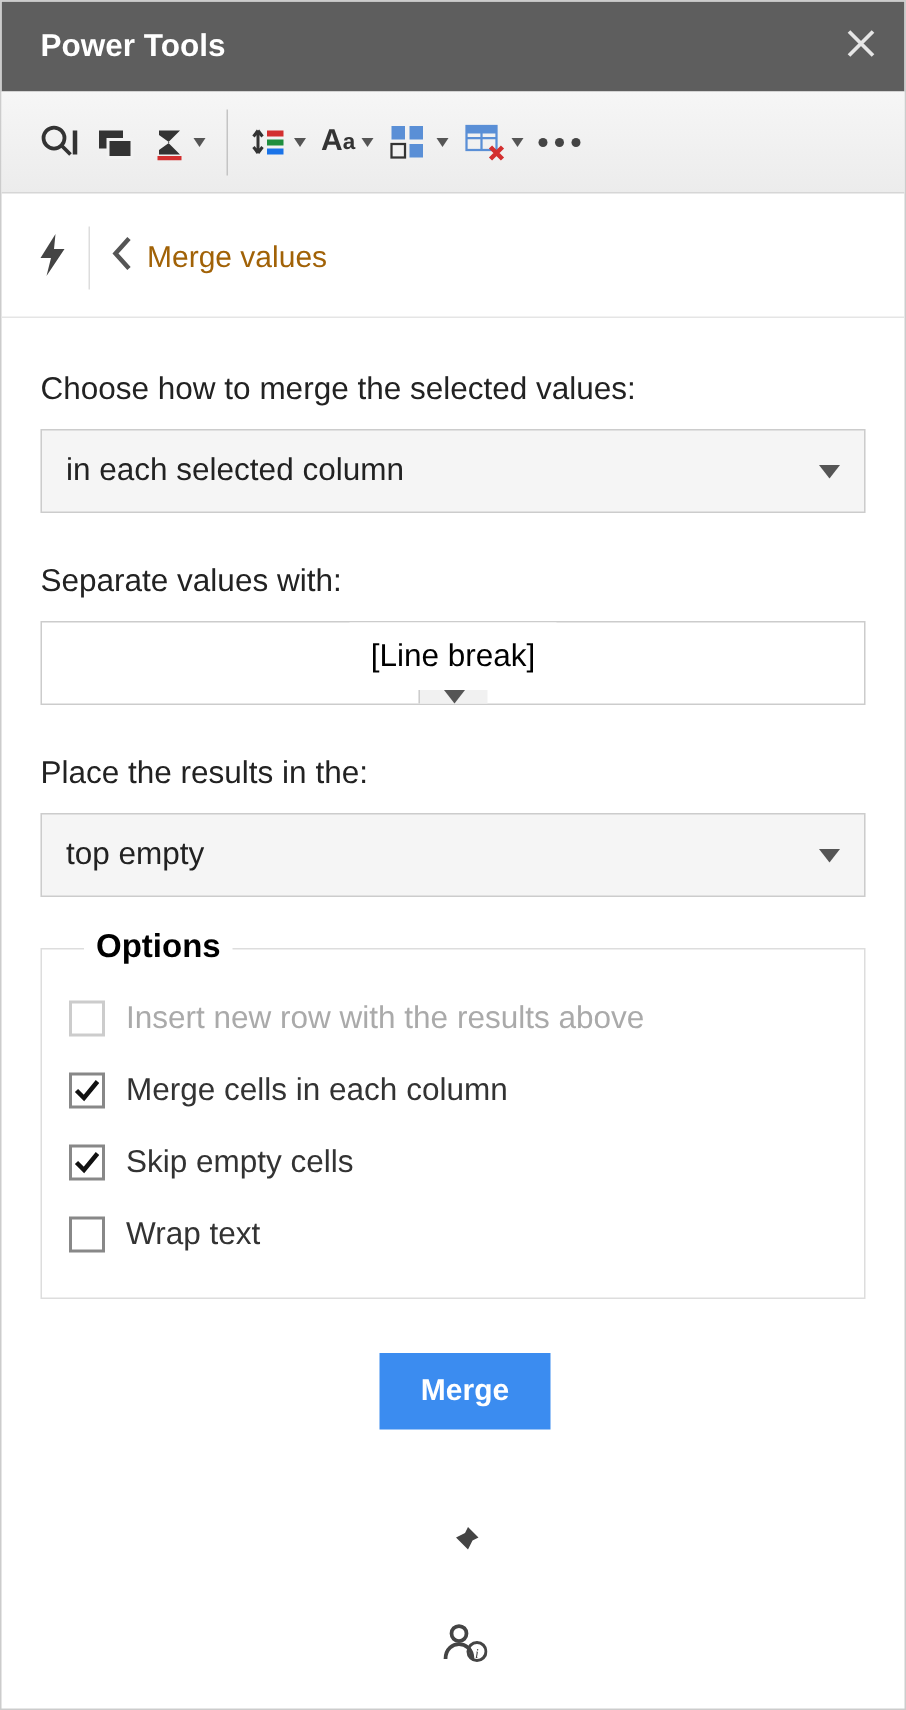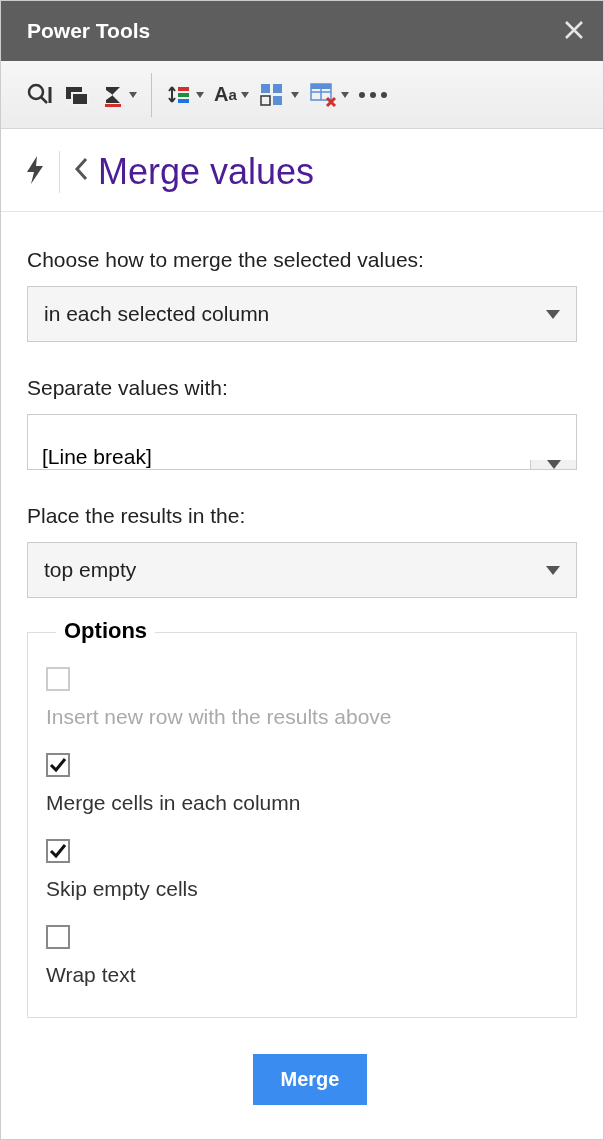--- a/index.html
+++ b/index.html
@@ -76,21 +76,21 @@
   }
   .bolt-icon { color: #444; }
   .crumb-div {
     width: 1px; height: 42px; background: #ddd;
   }
   .crumb-back {
     display: flex; align-items: center; gap: 10px;
     cursor: pointer;
   }
   .crumb-back .chev { font-size: 26px; color: #555; }
-  .crumb-title { font-size: 36px; color: #4c1d95; }
+  .crumb-title { font-size: 20px; color: #a16207; }
   .form-area {
     padding: 36px 26px 0 26px;
   }
   .field-label {
     font-size: 21px;
     color: #222;
     margin-bottom: 14px;
   }
   .select {
     width: 100%;
@@ -110,23 +110,24 @@
     width: 0; height: 0;
     border-left: 7px solid transparent;
     border-right: 7px solid transparent;
     border-top: 9px solid #555;
   }
   .combo {
     width: 100%;
     height: 56px;
     border: 1px solid #ccc;
     display: flex;
-    align-items: flex-end;
+    align-items: center;
     font-size: 21px;
     margin-bottom: 34px;
+    flex-direction: column;
   }
   .combo .combo-value {
     flex: 1;
     padding: 0 14px;
     display: flex;
     align-items: center;
     background: #fff;
   }
   .combo .combo-btn {
     width: 46px;
@@ -147,26 +148,25 @@
     position: absolute;
     top: -15px;
     left: 28px;
     background: #fff;
     padding: 0 8px;
     font-size: 22px;
     font-weight: bold;
   }
   .checkrow {
     display: flex;
-    align-items: flex-start;
+    align-items: flex-end;
     gap: 14px;
     padding: 12px 0;
     font-size: 21px;
     color: #333;
-    flex-direction: column;
   }
   .checkrow.disabled { color: #aaa; }
   .chkbox {
     width: 24px; height: 24px;
     border: 2px solid #888;
     display: inline-flex;
     align-items: center;
     justify-content: center;
     background: #fff;
     flex-shrink: 0;

